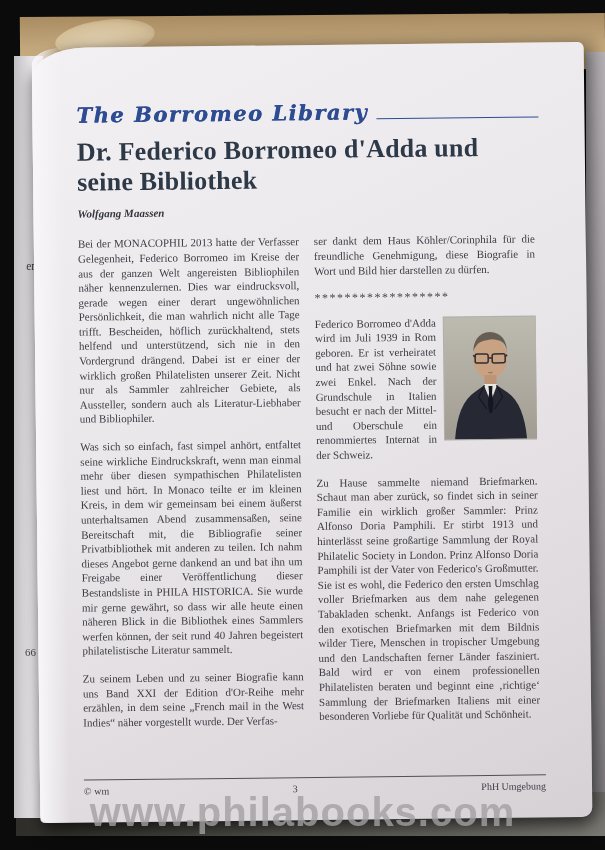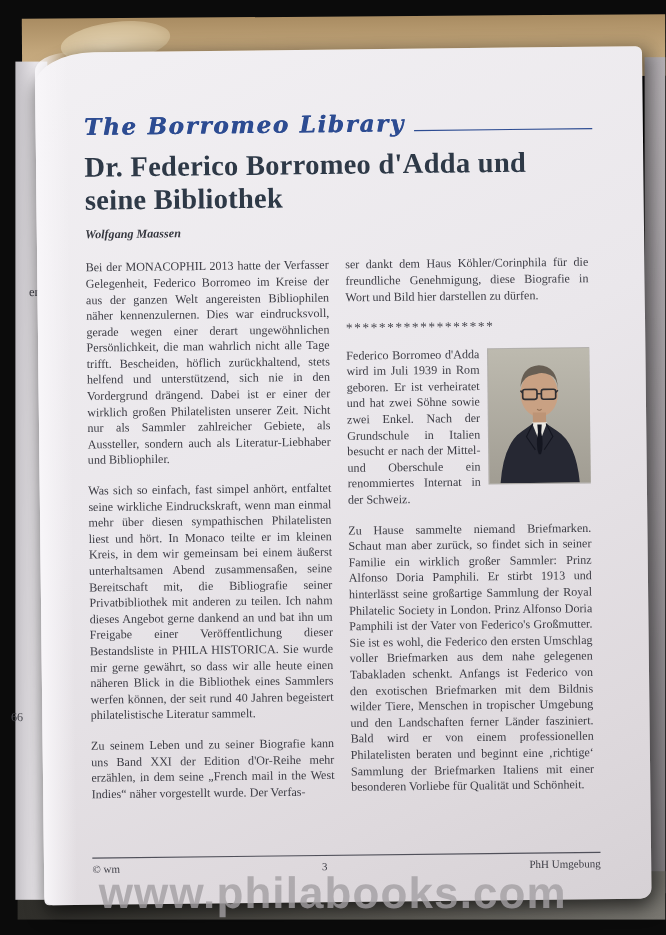--- a/index.html
+++ b/index.html
@@ -26,21 +26,21 @@
   .bottom-strip{
     position:absolute;left:16px;top:792px;width:589px;height:44px;
     background:linear-gradient(to right,#2f2e2a 0%,#55534d 45%,#6e6c66 85%,#7a7872 100%);
   }
   
   .facing-page{
     position:absolute;left:14px;top:56px;width:29px;height:762px;
     background:linear-gradient(to right,#c2bfc4 0%,#e9e6ea 60%,#f3f1f4 100%);
   }
   .facing-frag-top{position:absolute;top:204px;right:3px;font-size:11.5px;color:#3e3e46;}
-  .facing-frag-num{position:absolute;top:590px;right:22px;font-size:11px;color:#4a4a50;text-align:right;}
+  .facing-frag-num{position:absolute;top:590px;right:7px;font-size:11px;color:#4a4a50;text-align:right;}
   
   .page{
     position:absolute;left:36px;top:45px;width:552px;height:775px;
     background:linear-gradient(155deg,#f2f0f3 0%,#eae7eb 45%,#ded9dd 82%,#d6d1d5 100%);
     border-radius:54px 6px 10px 8px / 30px 6px 10px 8px;
     transform:rotate(-0.65deg);
     box-shadow:0 8px 16px rgba(0,0,0,0.55),12px 0 16px rgba(0,0,0,0.25);
     z-index:5;
   }
   .gutter{

